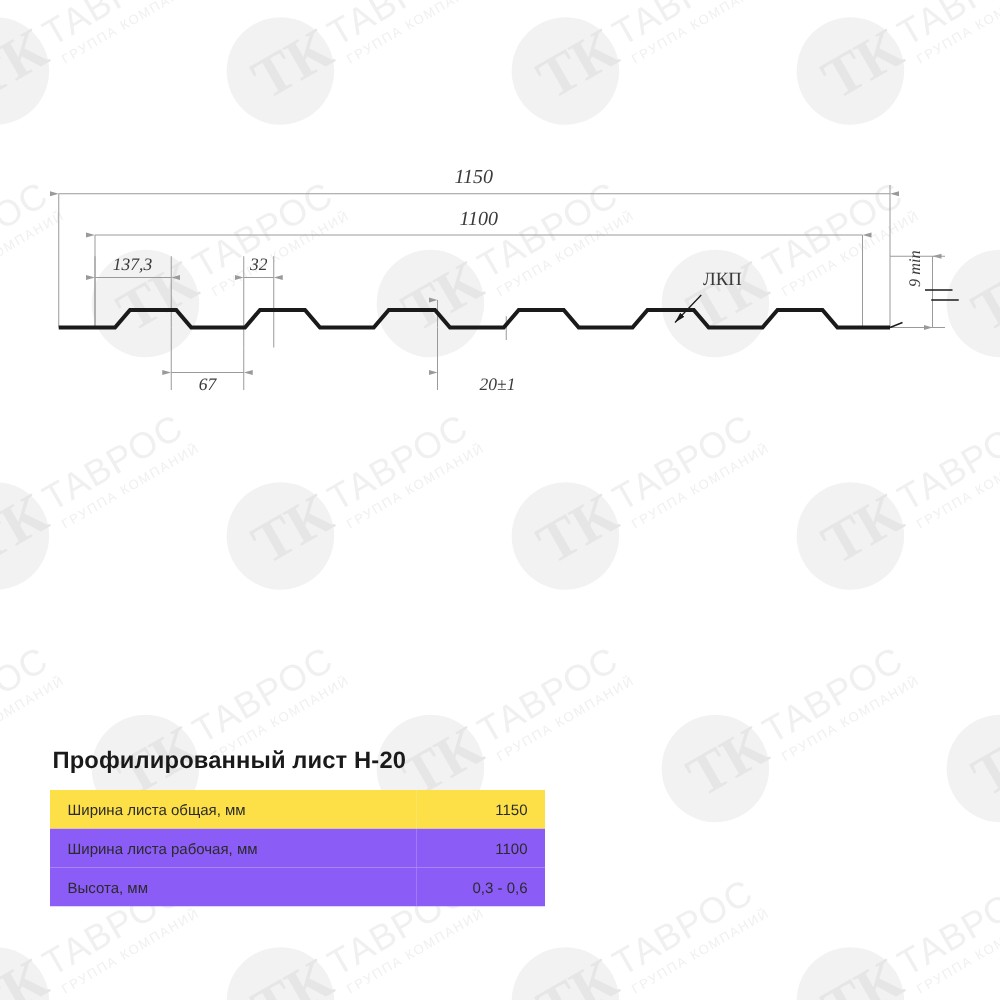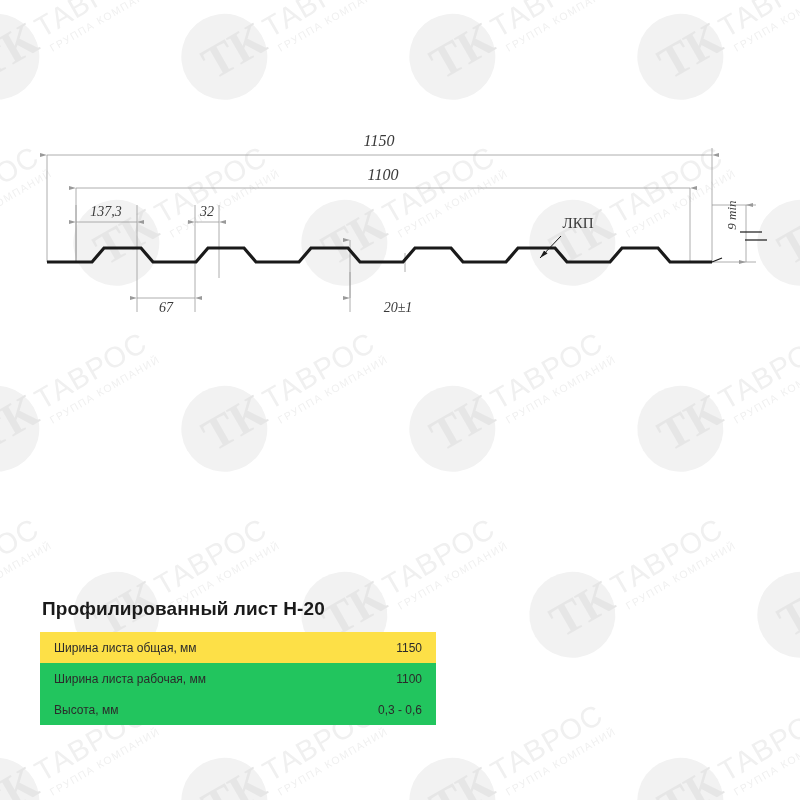--- a/index.html
+++ b/index.html
@@ -99,21 +99,21 @@
     font-size: 12px;
     color: #2b2b2b;
     padding: 0;
     height: 31px;
     vertical-align: middle;
   }
   .spec-table tr.odd {
     background: #fde047;
   }
   .spec-table tr.even {
-    background: #22c55e;
+    background: #8b5cf6;
   }
   .spec-table td.k {
     padding-left: 14px;
     text-align: left;
   }
   .spec-table td.v {
     padding-right: 14px;
     text-align: right;
     white-space: nowrap;
   }

